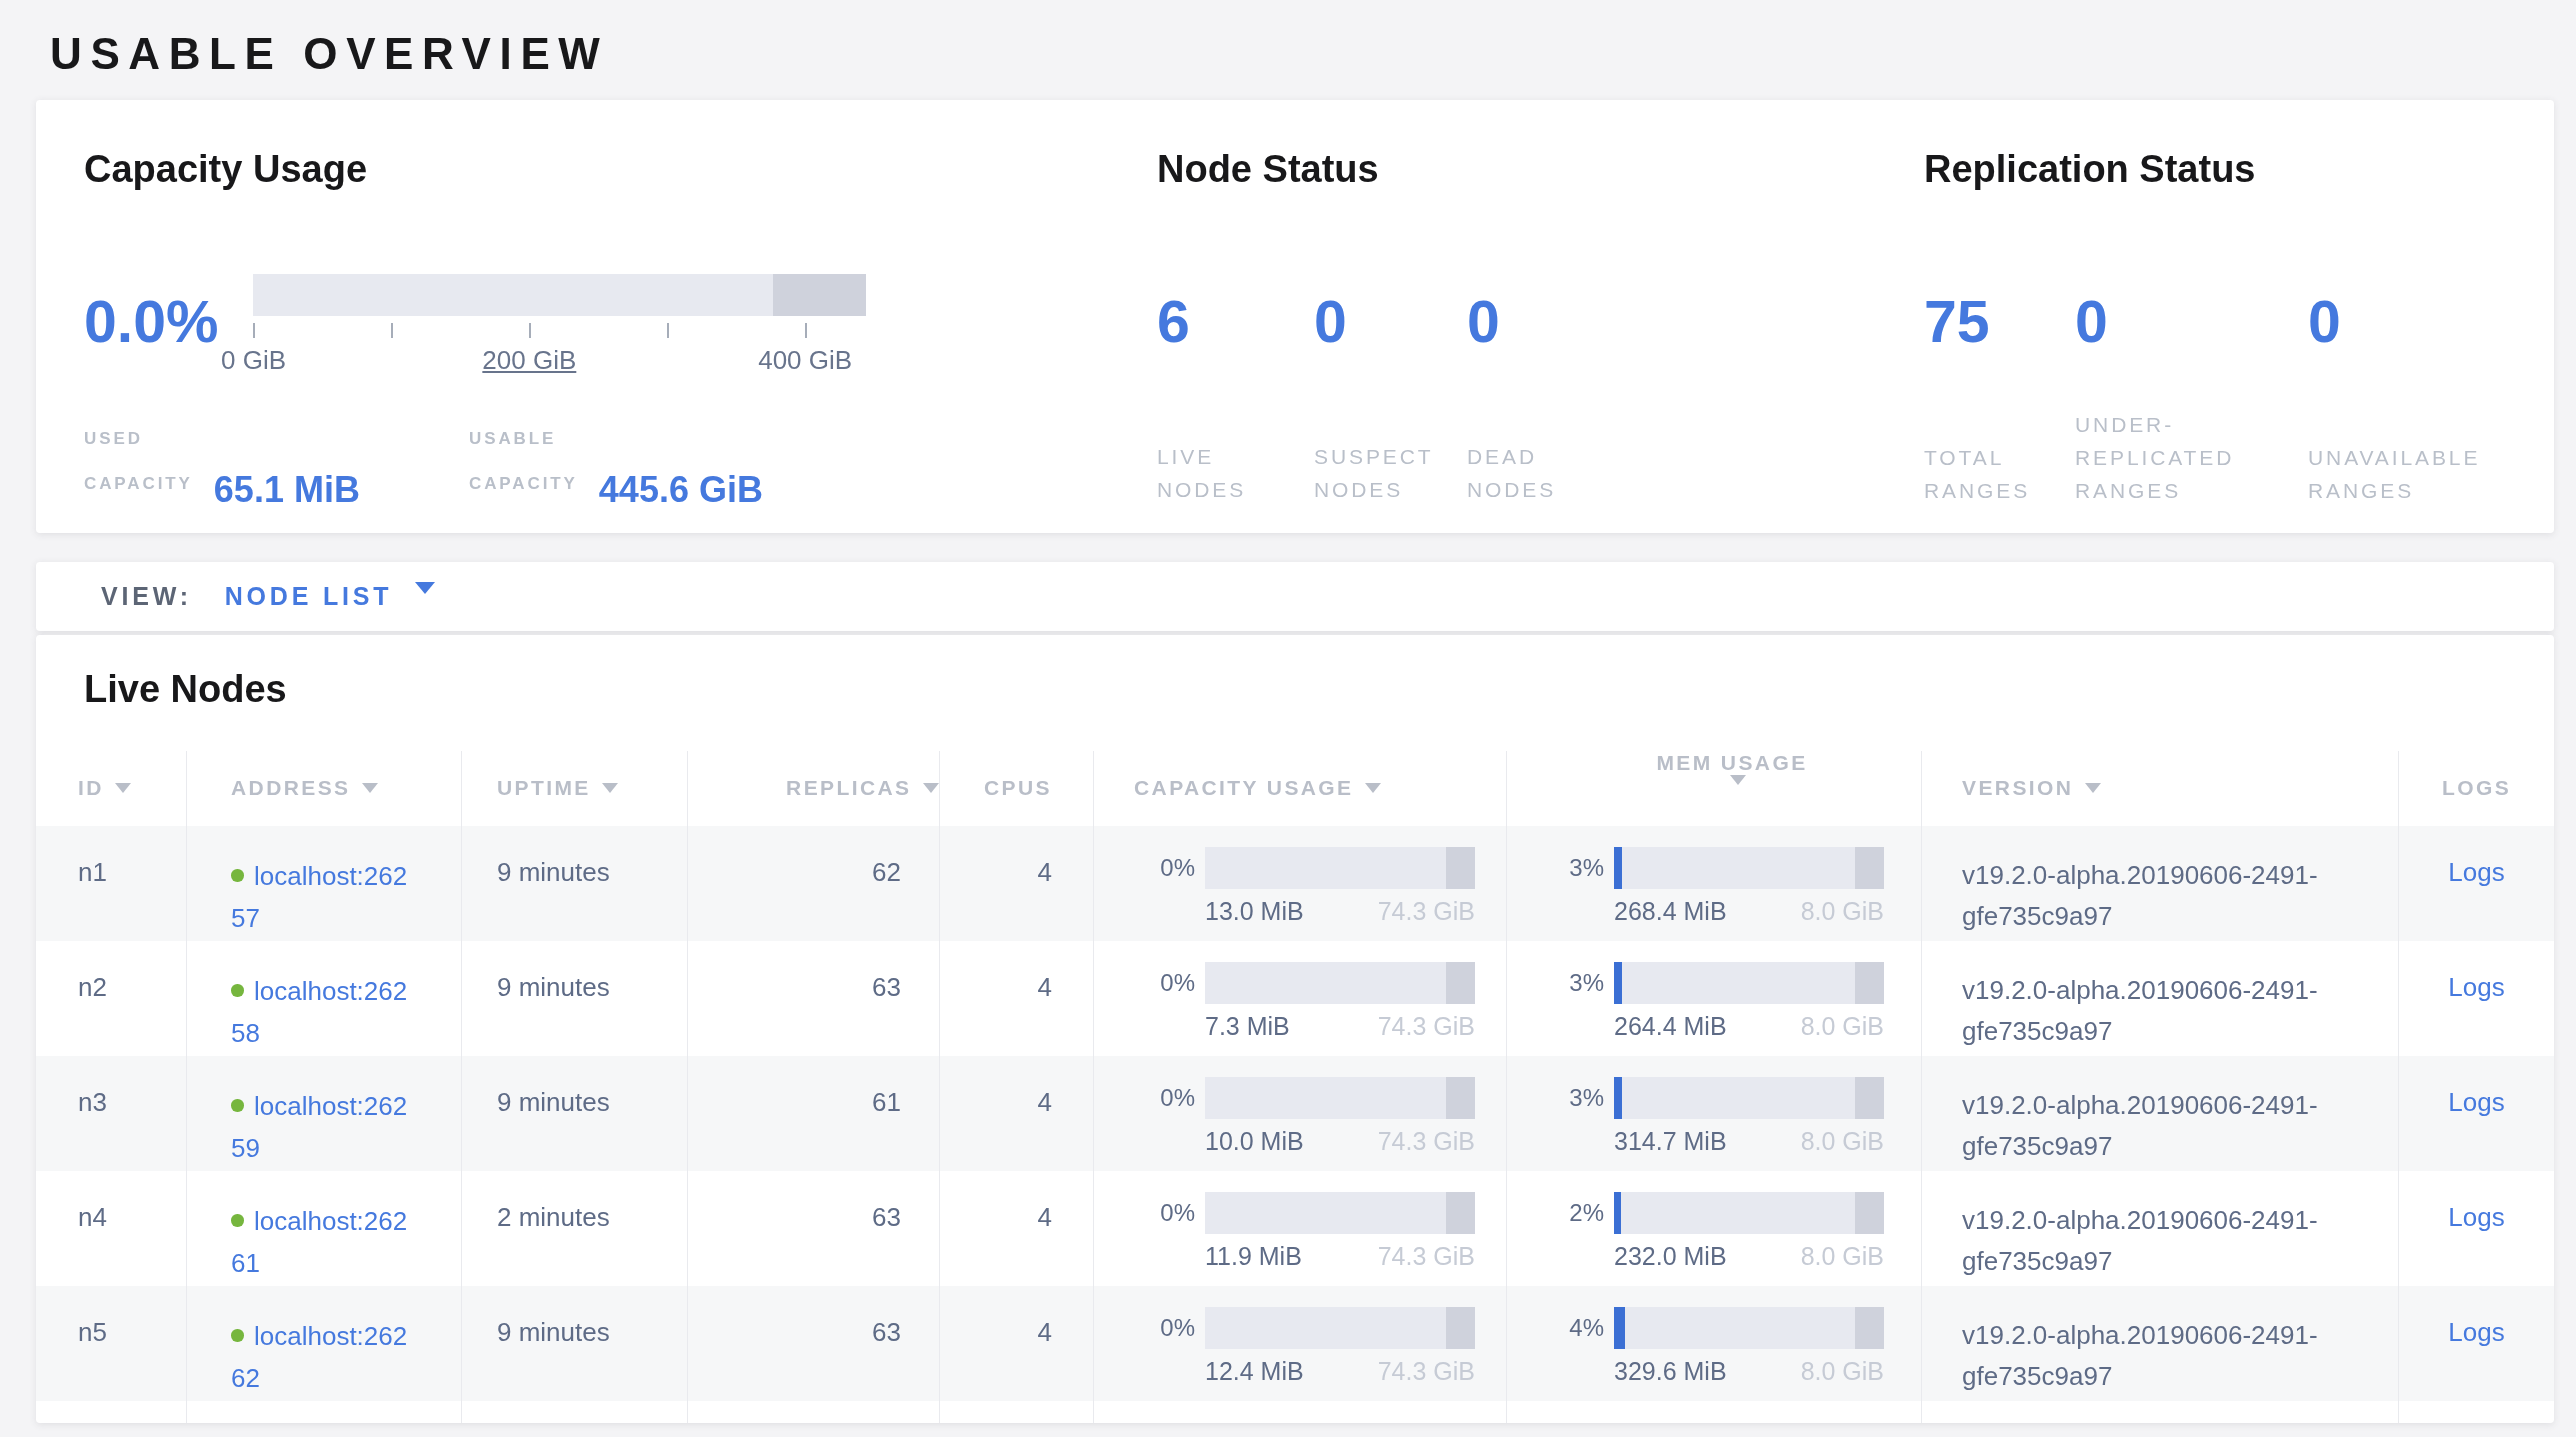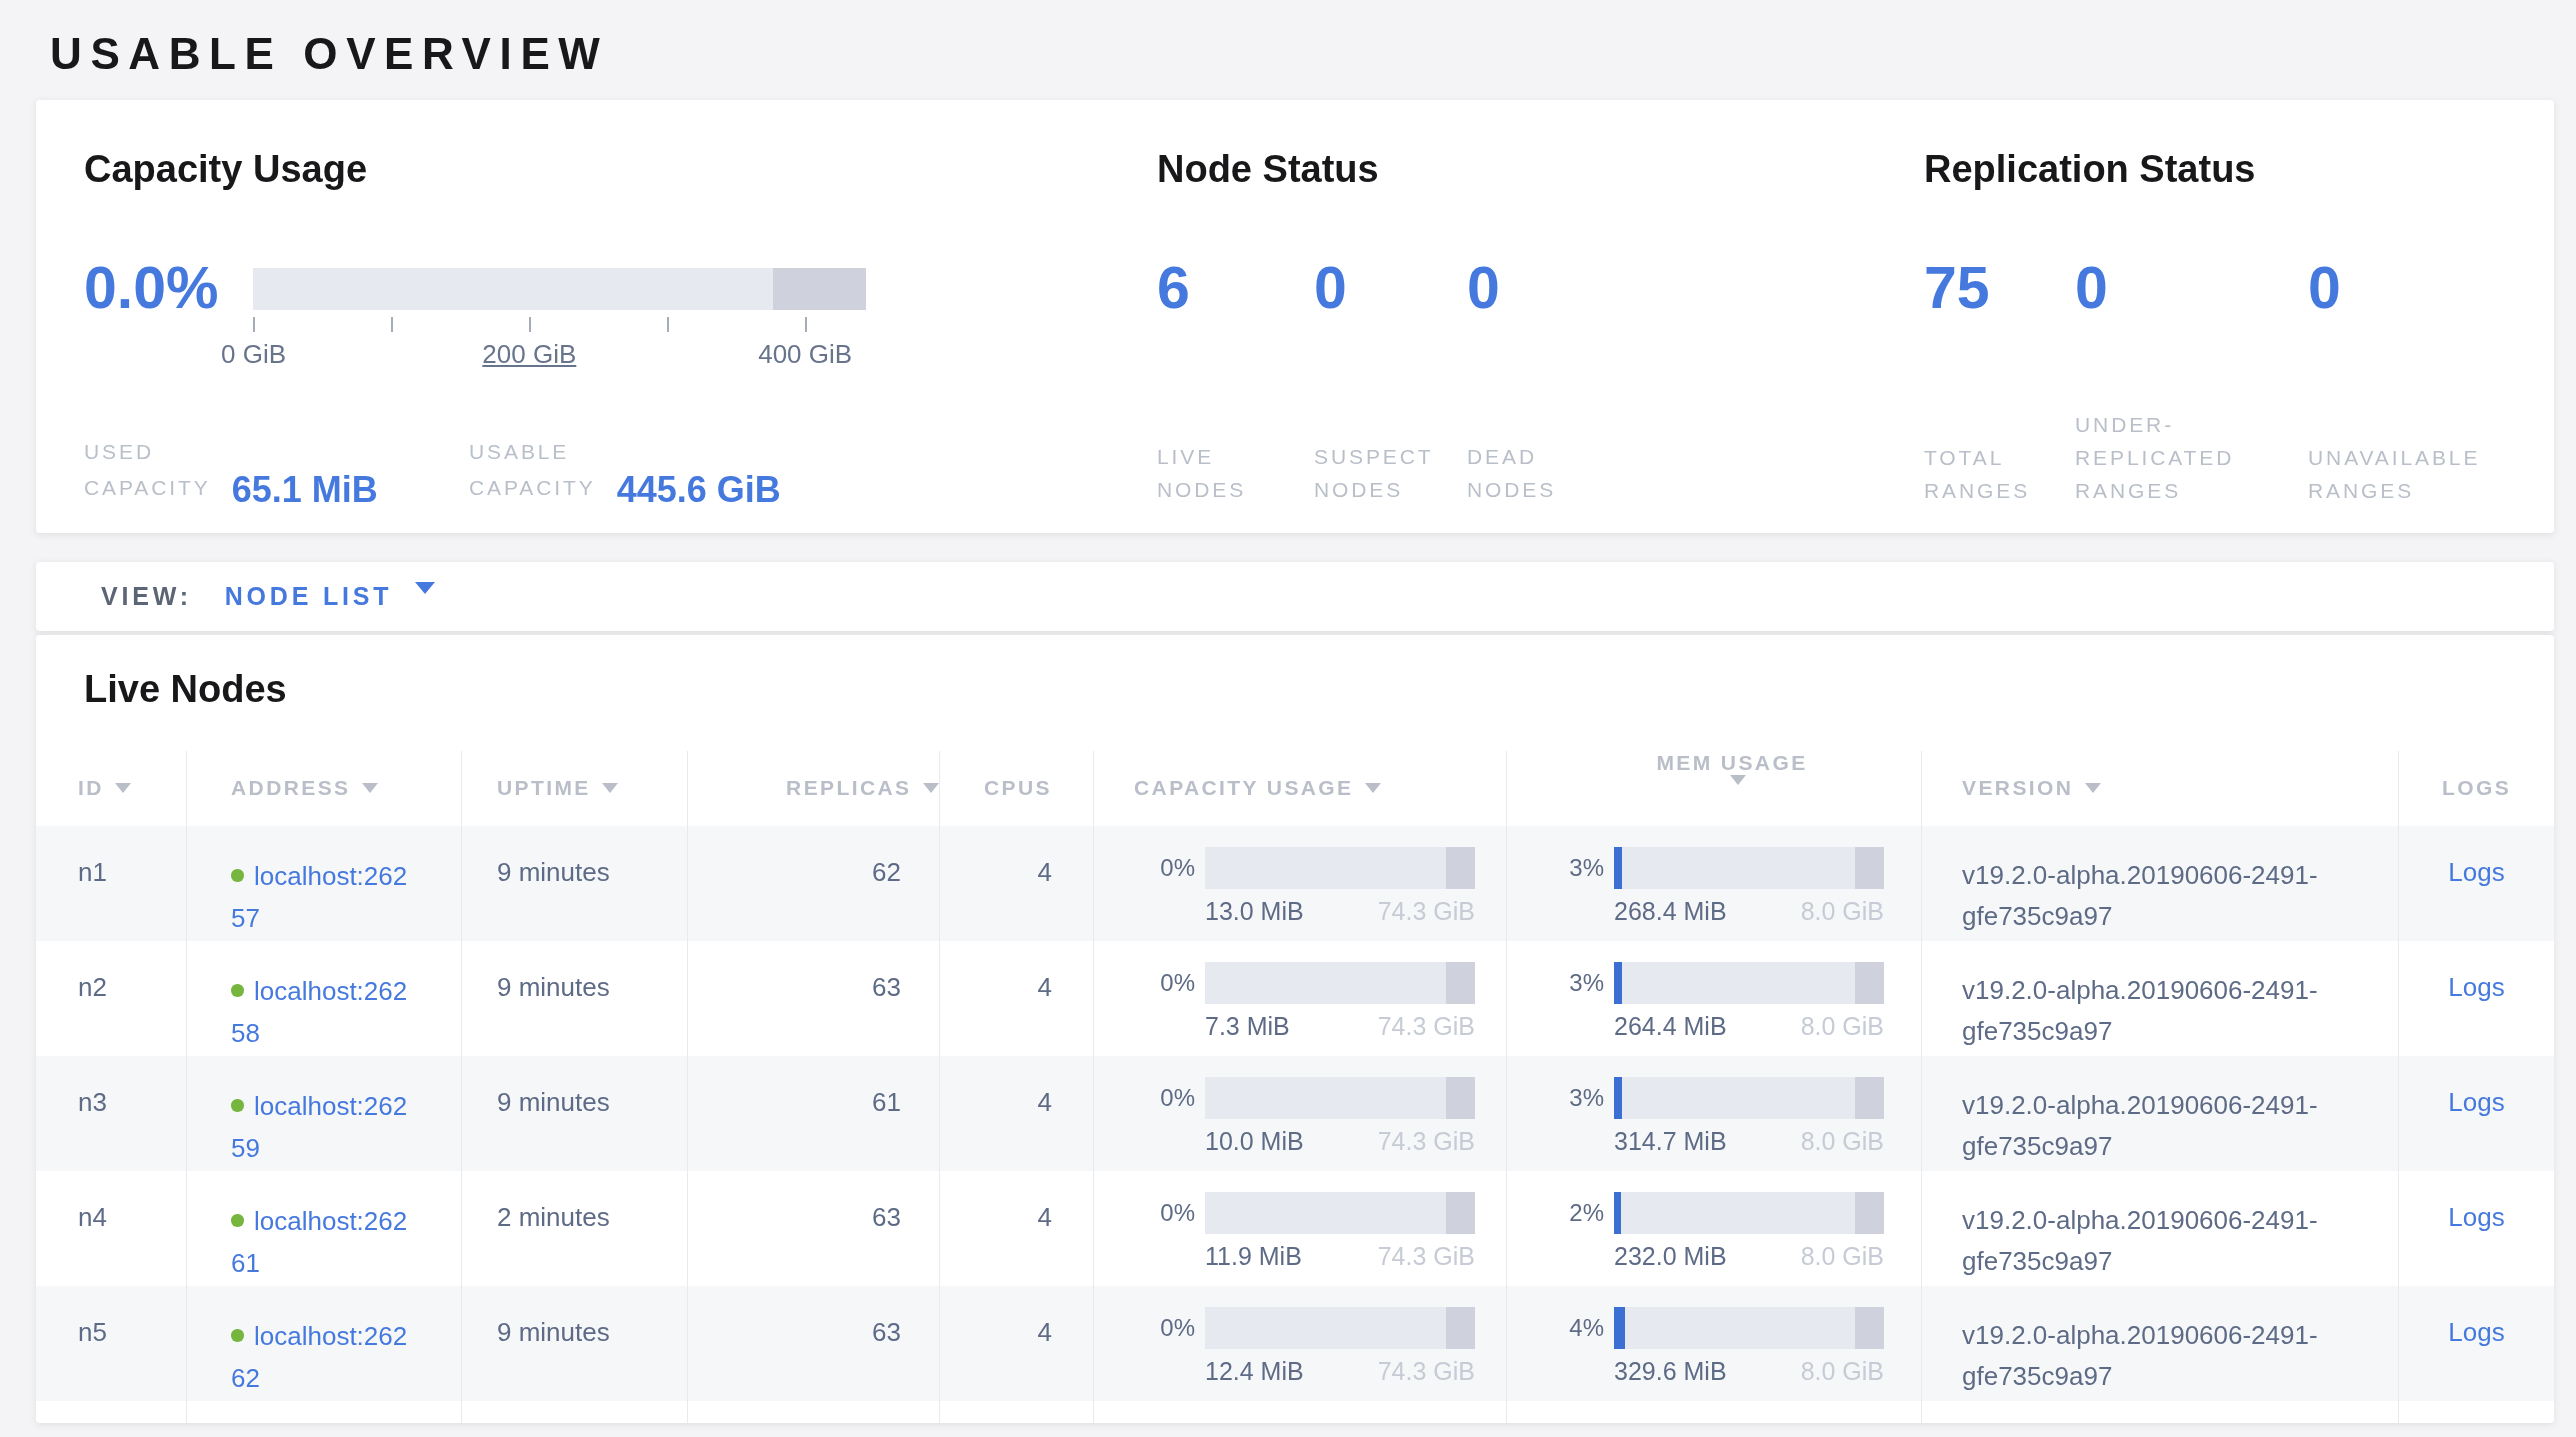--- a/index.html
+++ b/index.html
@@ -14,33 +14,33 @@
 
   .card{background:#fff;width:2518px;margin-left:36px;border-radius:3.8px;
         box-shadow:0 1.9px 7.7px rgba(60,60,70,.10);}
 
   
   .summary{margin-top:21px;height:433px;display:flex;padding:48px 38px 0 48px;}
   .sec h2{margin:0;font-size:38px;font-weight:700;color:#18181a;}
   .sec-capacity{width:1073px;}
   .sec-nodes{width:767px;}
   .sec-repl{flex:1;}
-  .content-row{margin-top:67px;height:129px;display:flex;align-items:flex-start;}
+  .content-row{margin-top:67px;height:129px;display:flex;align-items:center;}
   .big-stat{font-size:59px;font-weight:700;color:var(--accent);line-height:61px;}
   .gauge{margin-left:35px;width:613px;padding-top:9.6px;}
   .gauge-bar{height:42px;background:var(--track);position:relative;}
   .gauge-cap{position:absolute;right:0;top:0;height:100%;width:15.2%;background:var(--cap);}
   .gauge-fill{position:absolute;left:0;top:0;height:100%;background:var(--fill);}
   .gauge-ticks{position:relative;height:65px;}
   .tick{position:absolute;top:7.7px;width:1.9px;height:14.4px;background:#a6adb9;}
   .tick-label{position:absolute;top:29px;transform:translateX(-50%);font-size:26px;color:#68748c;white-space:nowrap;}
   .footer-row{margin-top:21px;display:flex;align-items:flex-end;min-height:98px;}
   .kv{display:flex;align-items:flex-end;}
   .kv-1{width:385px;}
-  .kv-label{font-size:21px;letter-spacing:2.9px;color:var(--graylabel);line-height:36px;font-weight:400;white-space:pre-line;}
+  .kv-label{font-size:17px;letter-spacing:2.9px;color:var(--graylabel);line-height:45px;font-weight:700;white-space:pre-line;}
   .kv-value{font-size:36px;font-weight:700;color:var(--accent);line-height:32px;margin-left:21px;white-space:nowrap;}
   .stat-values{display:flex;}
   .stat-v{font-size:59px;font-weight:700;color:var(--accent);line-height:61px;}
   .stat-labels{display:flex;align-items:flex-end;width:100%;}
   .stat-l{font-size:21px;letter-spacing:2.9px;color:var(--graylabel);line-height:33px;font-weight:500;white-space:pre-line;padding-right:19px;}
   .sec-nodes .stat-v:nth-child(1),.sec-nodes .stat-l:nth-child(1){width:157px;}
   .sec-nodes .stat-v:nth-child(2),.sec-nodes .stat-l:nth-child(2){width:153px;}
   .sec-nodes .stat-v:nth-child(3),.sec-nodes .stat-l:nth-child(3){width:173px;}
   .sec-repl .stat-v:nth-child(1),.sec-repl .stat-l:nth-child(1){width:151px;}
   .sec-repl .stat-v:nth-child(2),.sec-repl .stat-l:nth-child(2){width:233px;}

